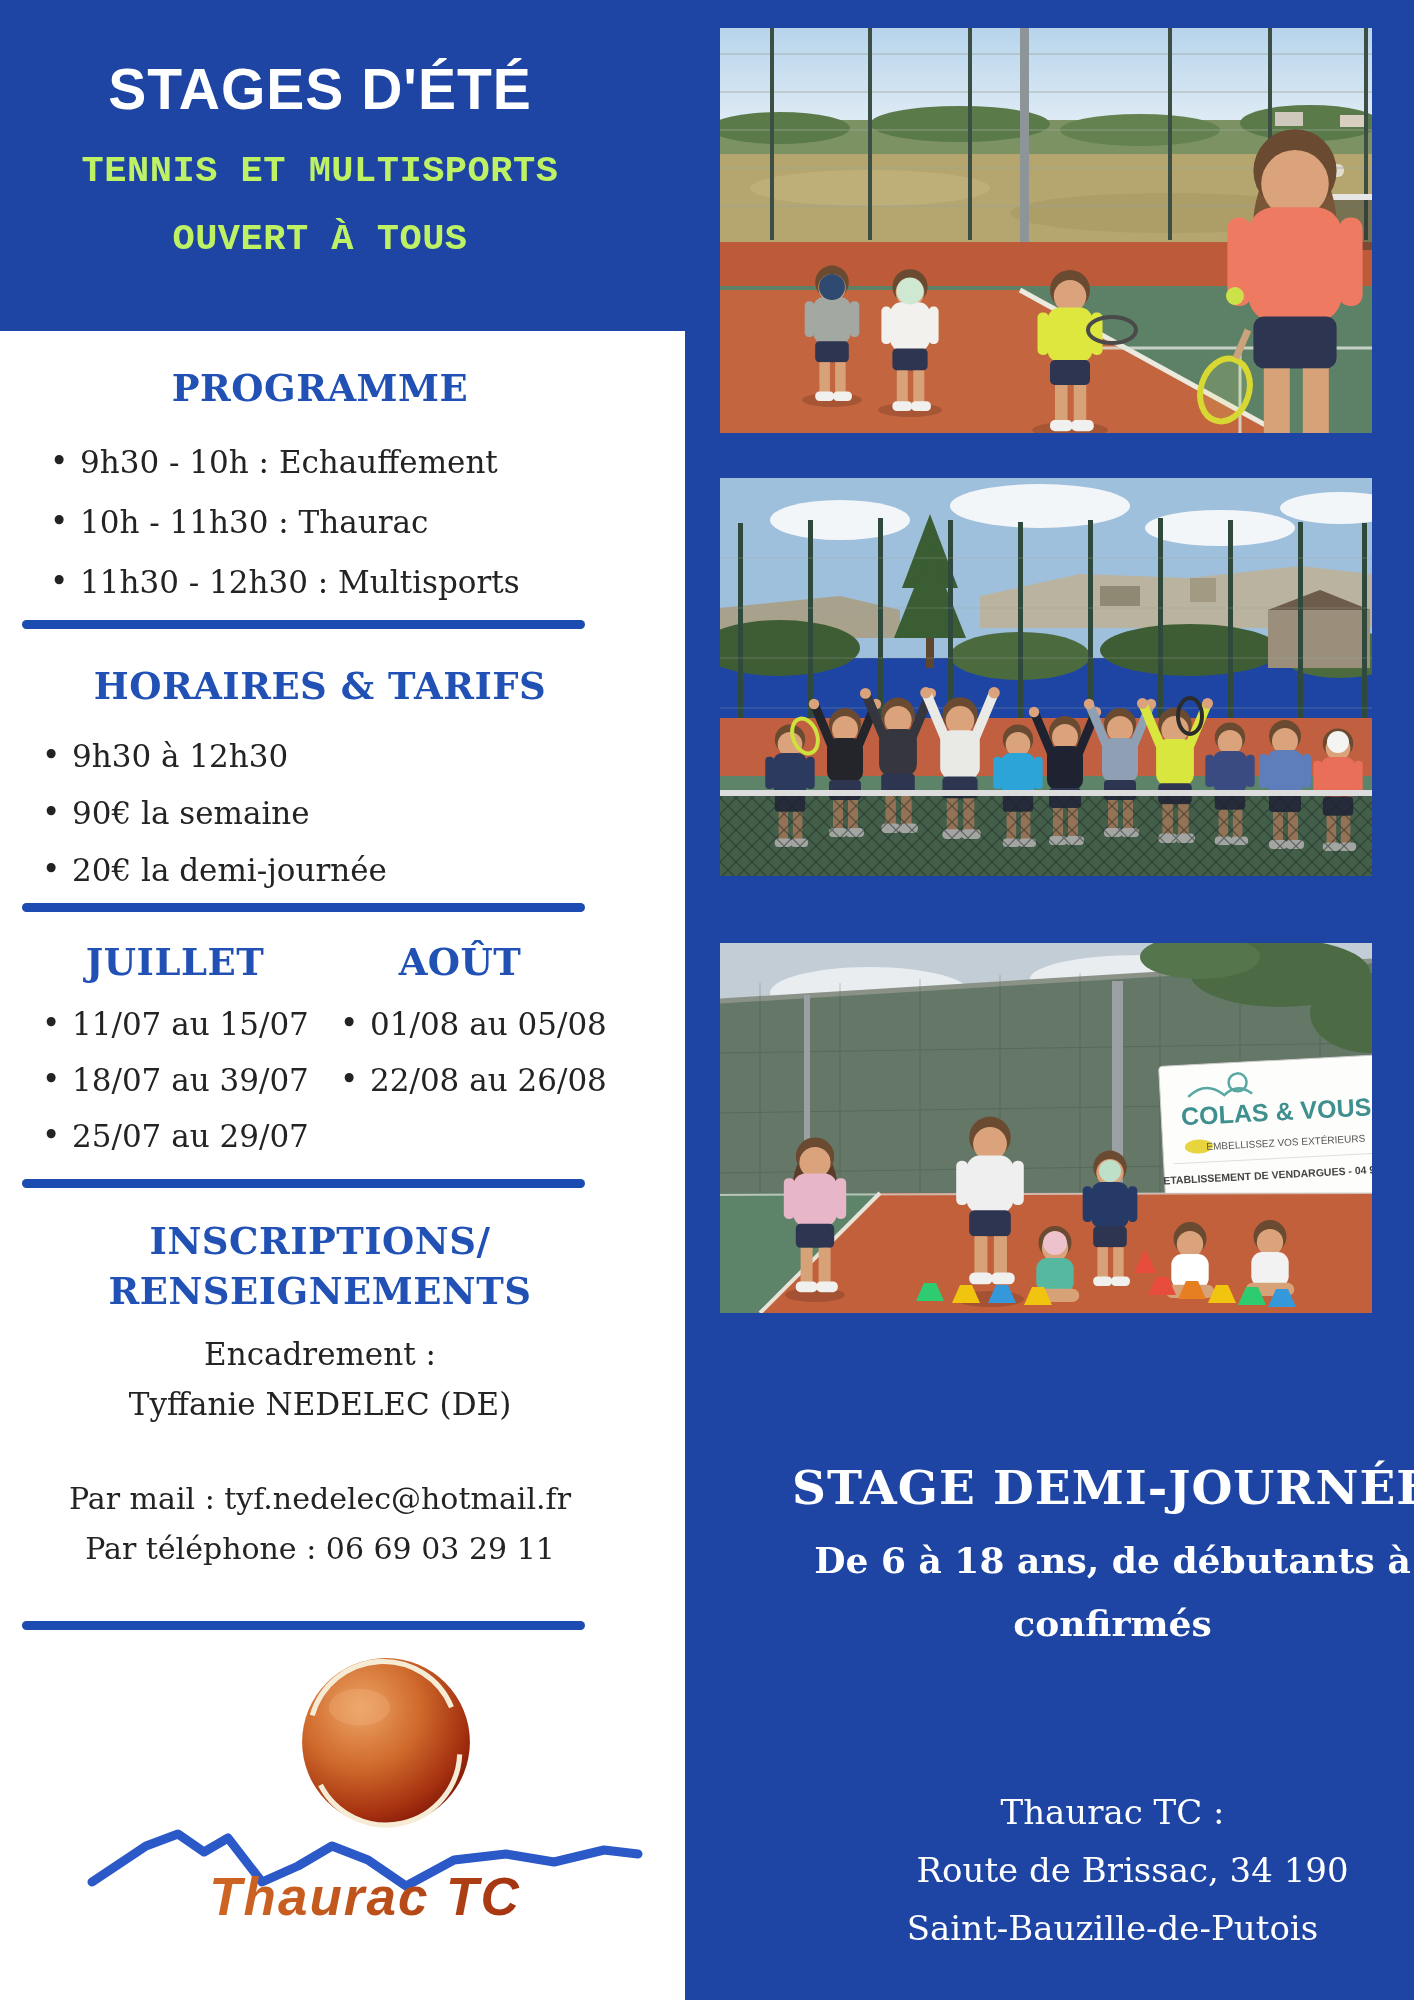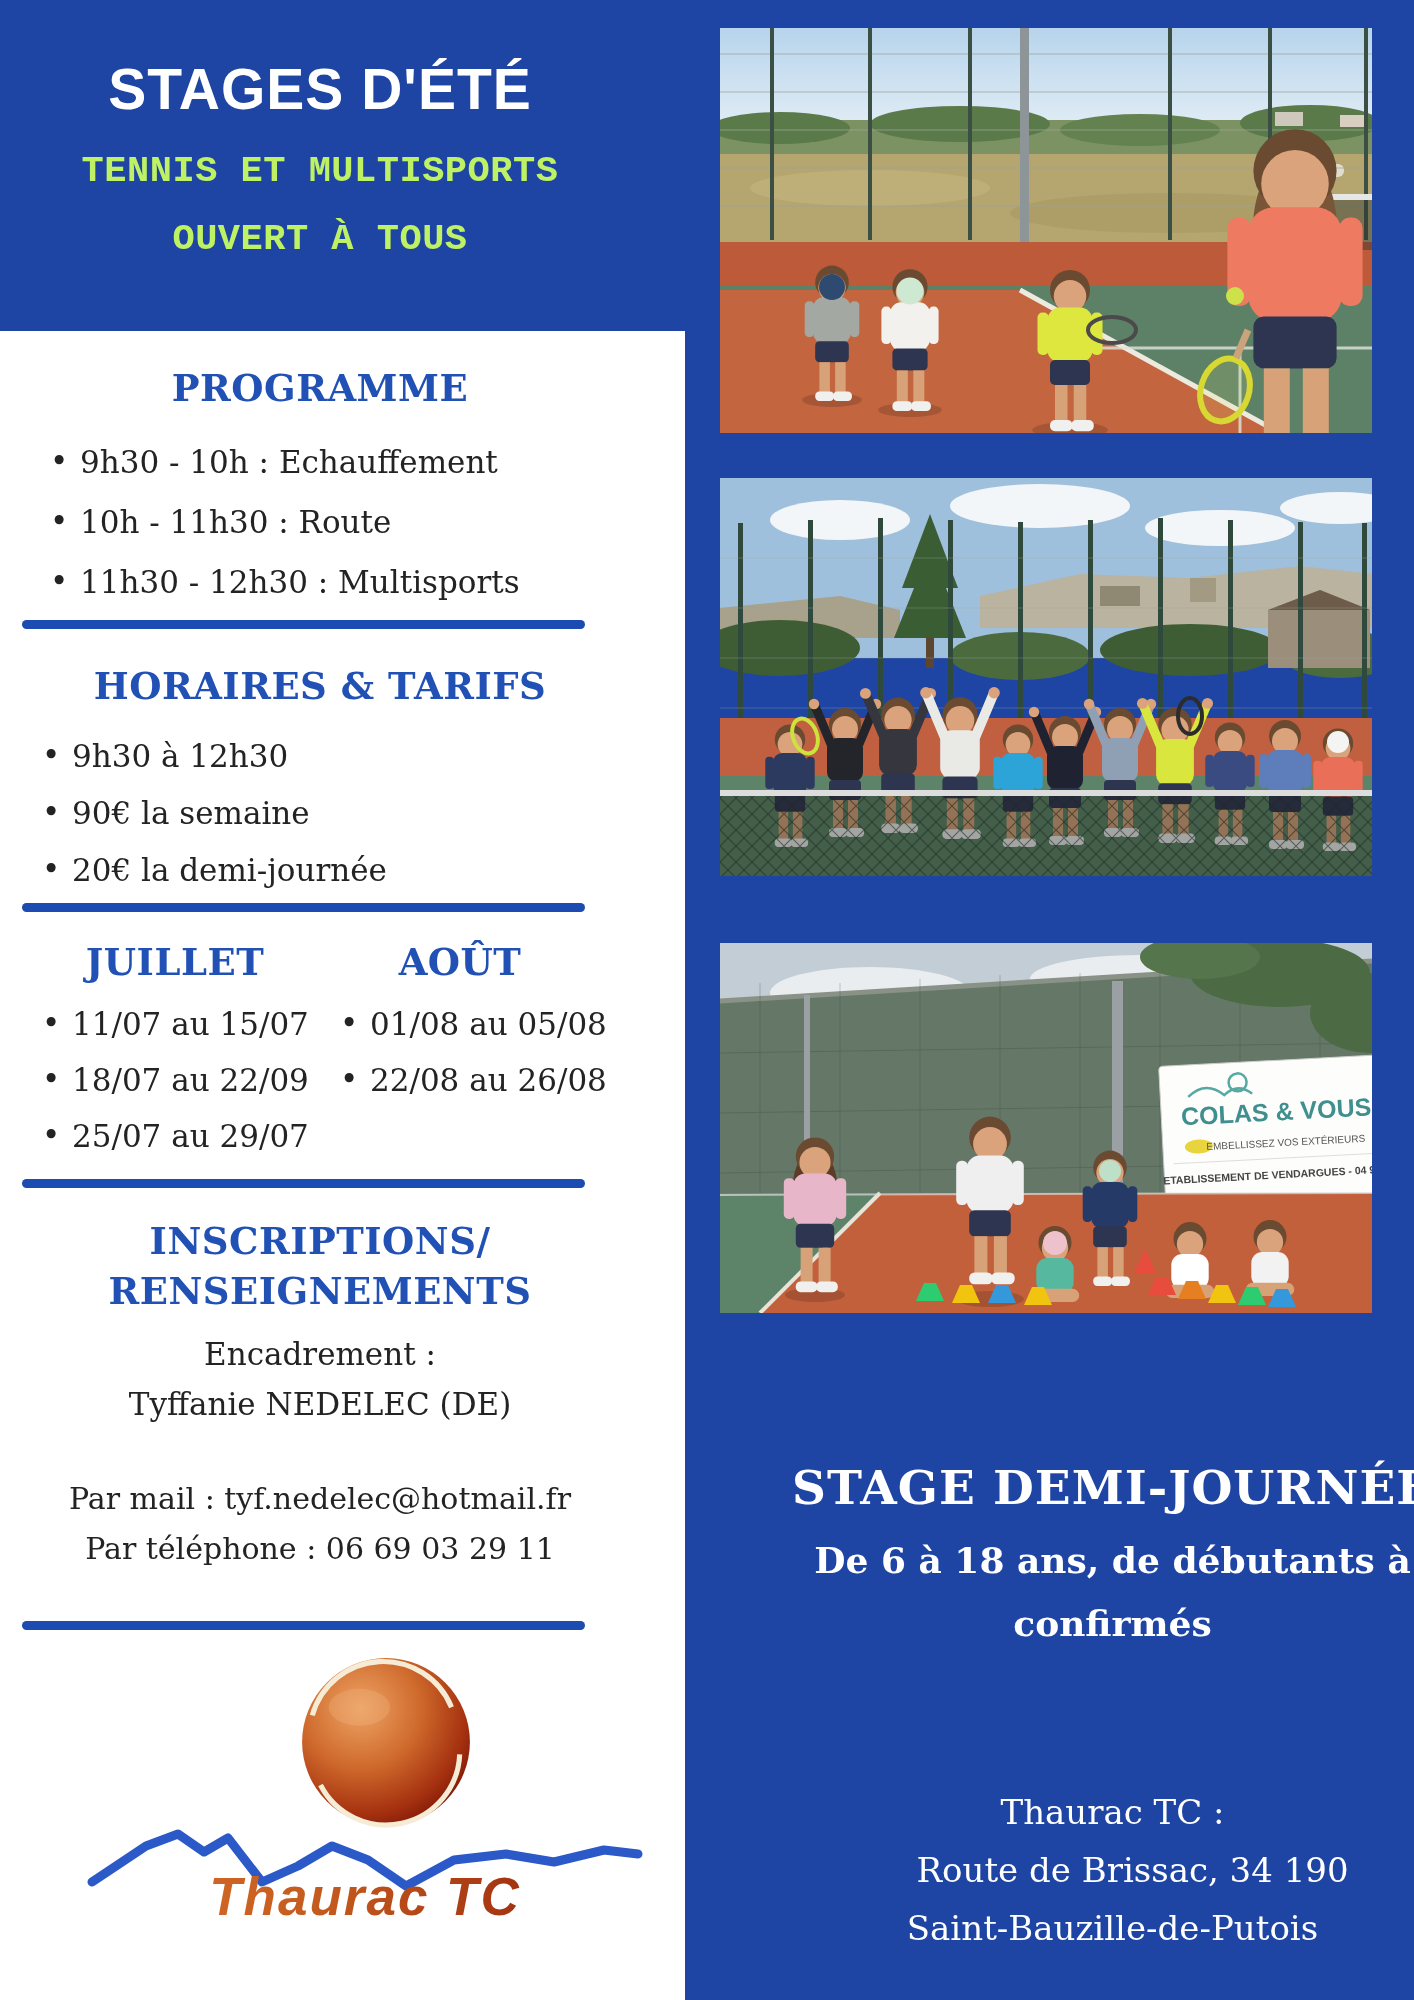--- a/index.html
+++ b/index.html
@@ -354,40 +354,40 @@
 
   <div class="hdr-block">
     <div class="hdr-title">STAGES D'ÉTÉ</div>
     <div class="hdr-sub hdr-sub1">TENNIS ET MULTISPORTS</div>
     <div class="hdr-sub hdr-sub2">OUVERT À TOUS</div>
   </div>
 
   <div class="sec-title t-programme">PROGRAMME</div>
   <ul class="plist programme-list">
     <li>9h30 - 10h : Echauffement</li>
-    <li>10h - 11h30 : Route</li>
+    <li>10h - 11h30 : Thaurac</li>
     <li>11h30 - 12h30 : Multisports</li>
   </ul>
 
   <div class="divider d1"></div>
 
   <div class="sec-title t-horaires">HORAIRES &amp; TARIFS</div>
   <ul class="plist horaires-list">
     <li>9h30 à 12h30</li>
     <li>90€ la semaine</li>
     <li>20€ la demi-journée</li>
   </ul>
 
   <div class="divider d2"></div>
 
   <div class="sec-title t-juillet">JUILLET</div>
   <div class="sec-title t-aout">AOÛT</div>
   <ul class="plist juillet-list">
     <li>11/07 au 15/07</li>
-    <li>18/07 au 22/09</li>
+    <li>18/07 au 39/07</li>
     <li>25/07 au 29/07</li>
   </ul>
   <ul class="plist aout-list">
     <li>01/08 au 05/08</li>
     <li>22/08 au 26/08</li>
   </ul>
 
   <div class="divider d3"></div>
 
   <div class="sec-title t-inscriptions">

